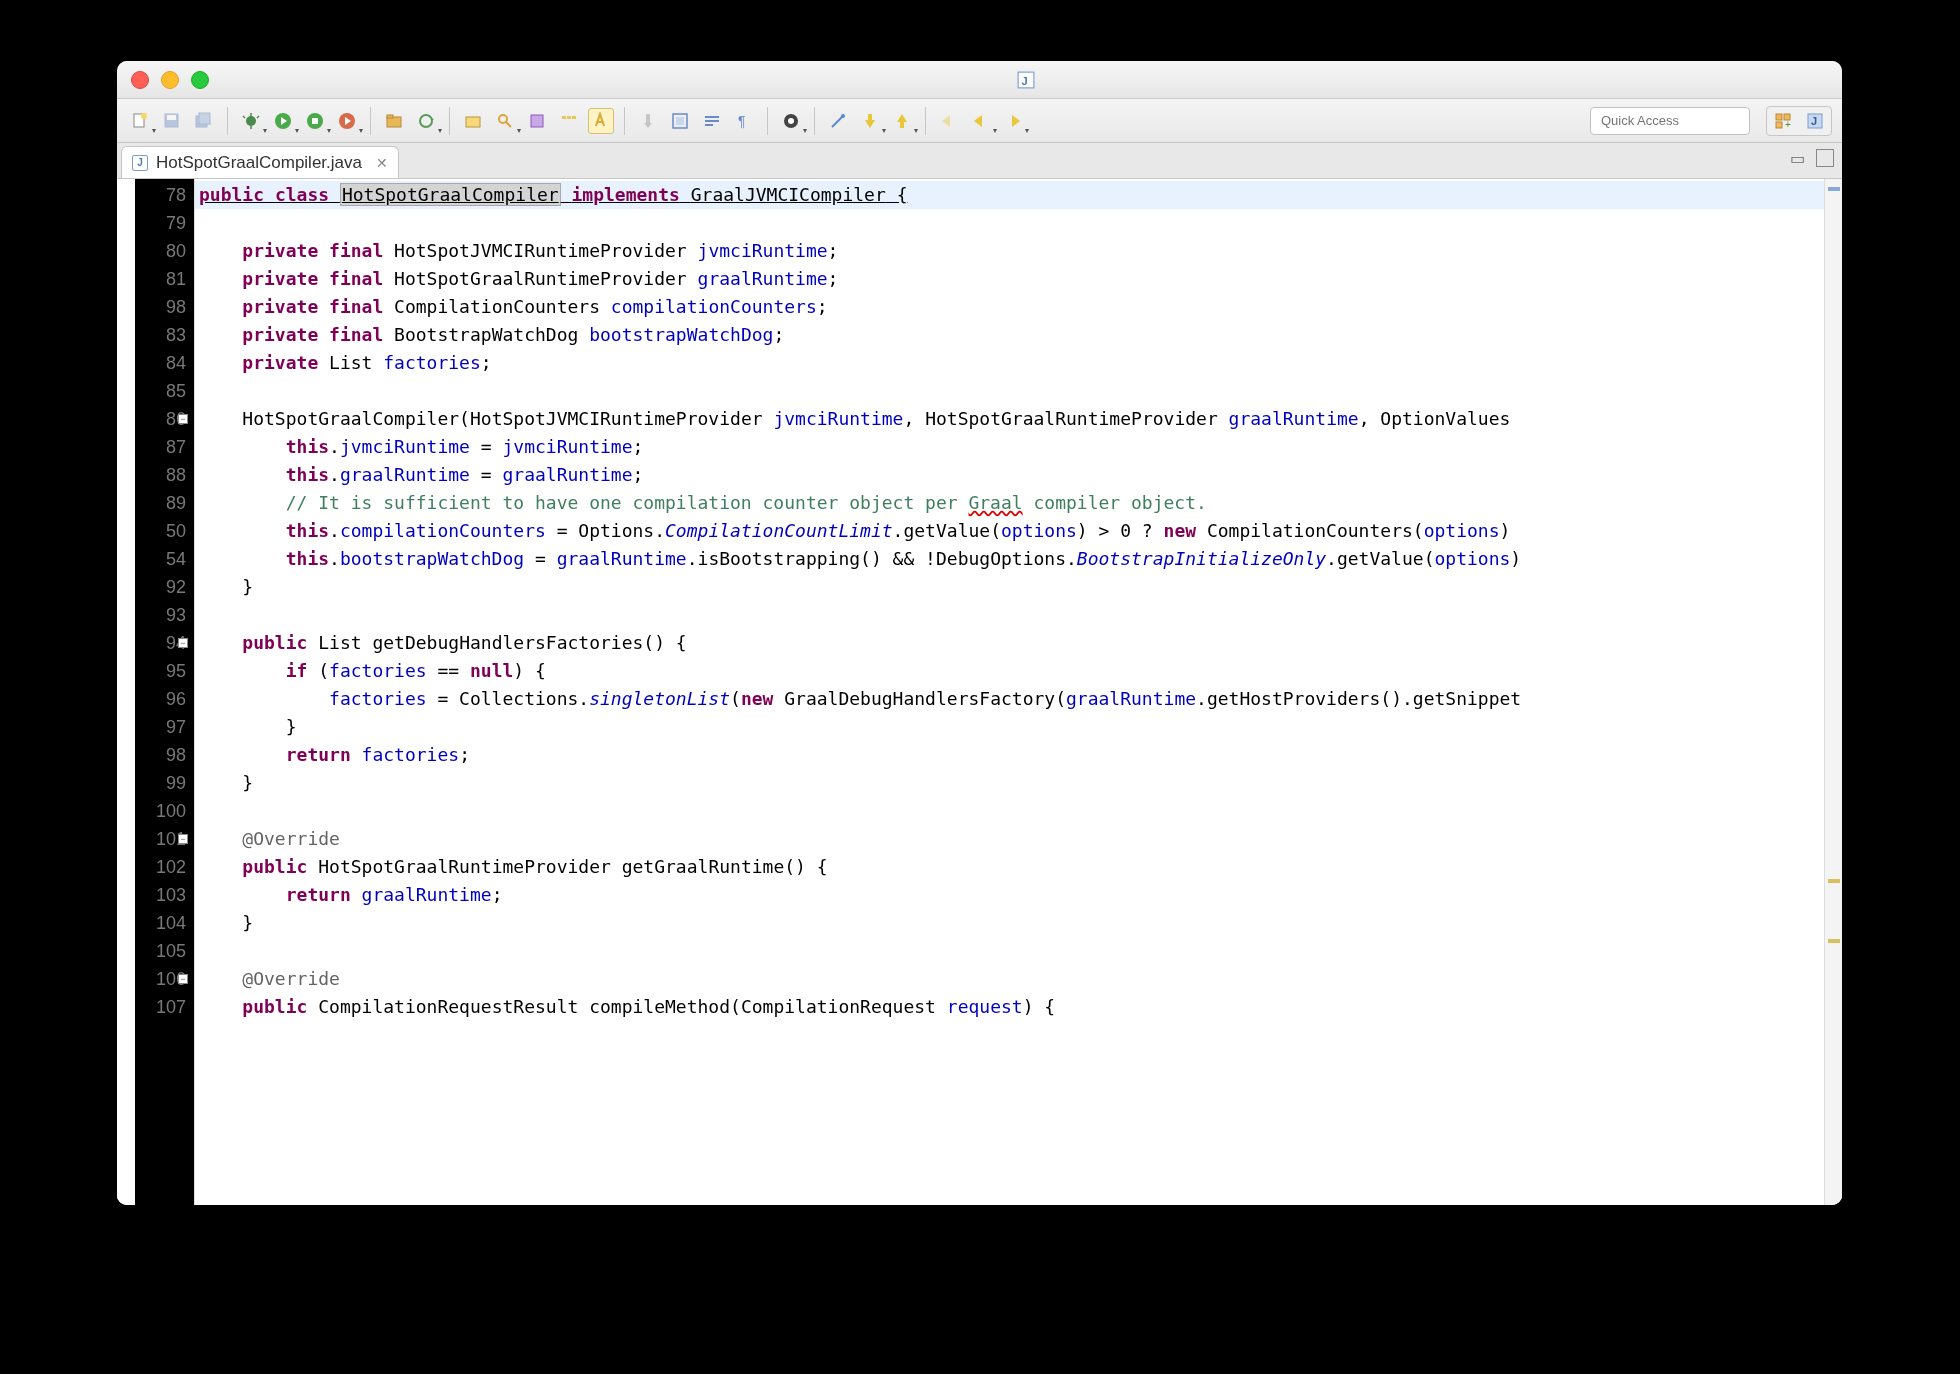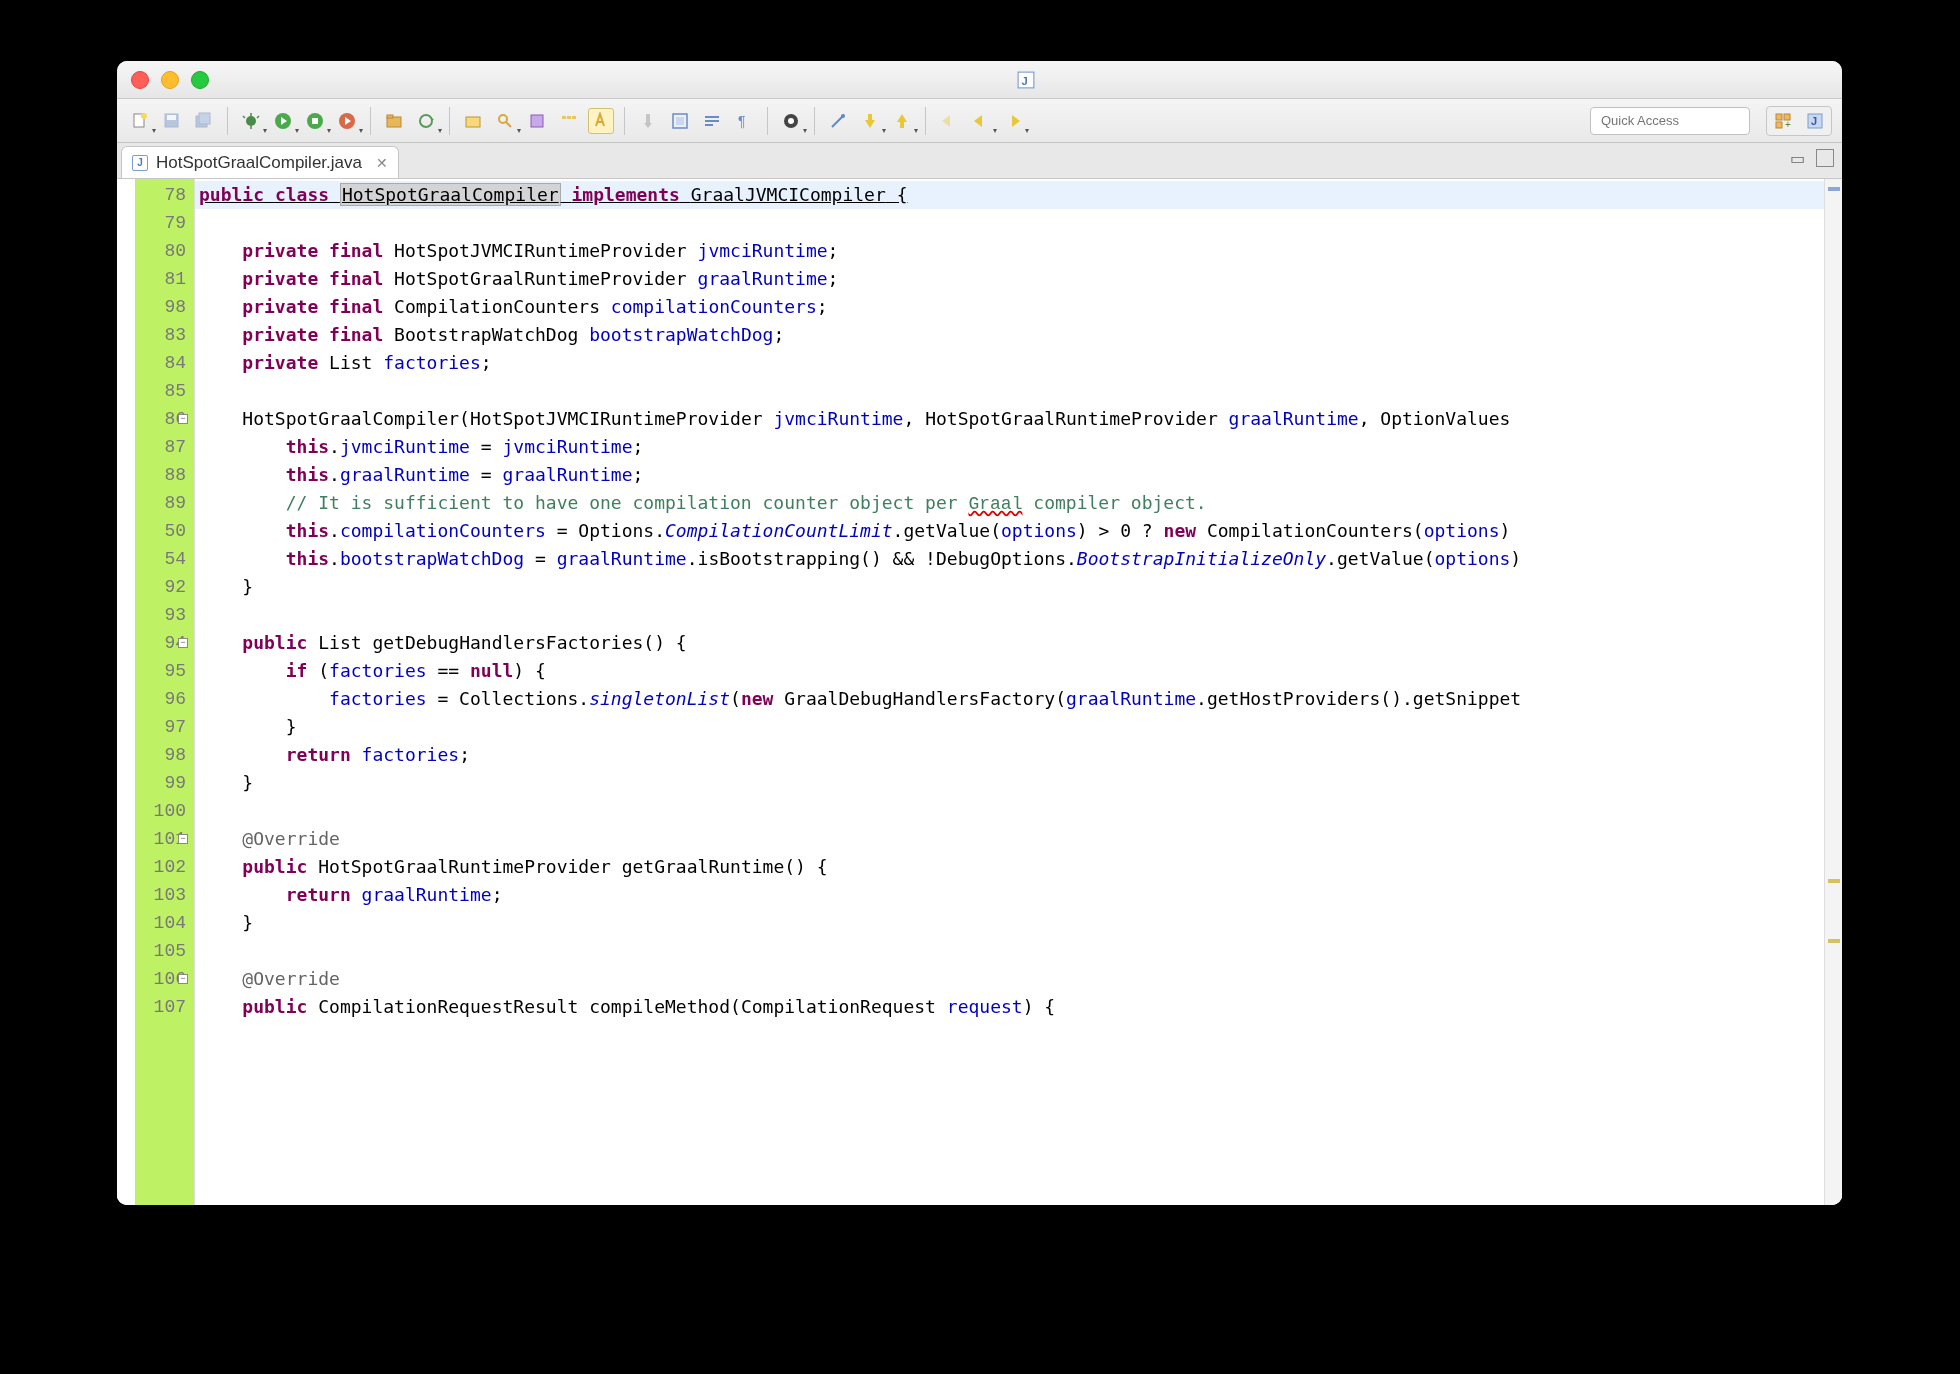--- a/index.html
+++ b/index.html
@@ -23,35 +23,35 @@
 .quick input { width: 160px; height: 28px; border: 1px solid #c0c0c0; border-radius: 4px; padding: 0 10px; font-size: 13px; background: #fff; color: #8a8a8a; }
 .persp { display: flex; gap: 4px; border: 1px solid #c6c6c6; border-radius: 4px; padding: 2px; background: #f0f0f0; }
 .persp .tb-btn { width: 28px; height: 24px; }
 .tabbar { height: 36px; background: #e8e8e8; display: flex; align-items: flex-end; padding-left: 4px; border-bottom: 1px solid #c6c6c6; position: relative; }
 .tab { height: 32px; background: #fff; border: 1px solid #c6c6c6; border-bottom: none; border-radius: 6px 6px 0 0; display: flex; align-items: center; padding: 0 10px; gap: 8px; font-size: 17px; color: #333; }
 .tab .ficon { width: 16px; height: 16px; display: inline-flex; align-items: center; justify-content: center; background: #fff; border: 1px solid #7a9ecc; border-radius: 2px; font-size: 10px; font-weight: bold; color: #4a7ab8; }
 .tab .close { font-size: 14px; color: #888; margin-left: 6px; }
 .tab-ctrls { position: absolute; right: 8px; top: 6px; display: flex; gap: 8px; }
 .tab-ctrls span { width: 18px; height: 18px; border: 1px solid #aaa; display: inline-block; }
 .editor { flex: 1; display: flex; background: #fff; overflow: hidden; }
-.gutter { width: 60px; background: #bef264; border-right: 1px solid #ddd; text-align: right; padding-right: 8px; font-family: Liberation Mono, monospace; font-size: 18px; color: #787878; line-height: 28px; padding-top: 2px; position: relative; }
+.gutter { width: 60px; background: #000000; border-right: 1px solid #ddd; text-align: right; padding-right: 8px; font-family: Liberation Sans, sans-serif; font-size: 18px; color: #787878; line-height: 28px; padding-top: 2px; position: relative; }
 .gutter .ln { height: 28px; position: relative; }
 .gutter .fold { position: absolute; right: -2px; top: 9px; width: 10px; height: 10px; border: 1px solid #888; background: #fff; font-size: 9px; line-height: 8px; text-align: center; color: #666; }
 .marker-col { width: 18px; background: #fff; }
 .code { flex: 1; font-family: Menlo, Monaco, monospace; font-size: 18px; line-height: 28px; padding-top: 2px; white-space: pre; overflow: hidden; color: #000; }
 .code .row { height: 28px; padding-left: 4px; }
 .code .row.hl { background: #e8f2fe; text-decoration: underline; }
 .kw { color: #7f0055; font-weight: bold; }
 .fld { color: #0000c0; }
 .cmt { color: #3f7f5f; }
 .ann { color: #646464; }
 .typ { color: #000; }
 .stat { color: #0000c0; font-style: italic; }
 .sel { background: #d4d4d4; border: 1px solid #aaa; padding: 0 1px; }
-.underline-red { text-decoration: underline wavy #d00; font-family: Liberation Mono, monospace; }
+.underline-red { text-decoration: underline wavy #d00; }
 .overview { width: 18px; background: #f4f4f4; border-left: 1px solid #ddd; position: relative; }
 .ov-mark { position: absolute; right: 2px; width: 12px; height: 4px; }
 .statusbar { height: 32px; background: linear-gradient(#f2f2f2,#e6e6e6); border-top: 1px solid #c6c6c6; display: flex; align-items: center; font-size: 17px; color: #3a3a3a; }
 .sb-icon { width: 24px; height: 24px; margin: 0 10px; border: 1px solid #b0b0b0; border-radius: 3px; display: flex; align-items: center; justify-content: center; }
 .sb-sep { width: 1px; height: 22px; background: #c6c6c6; }
 .sb-cell { padding: 0 22px; }
 .sb-flex { flex: 1; }
 .sb-menu { color: #aaa; font-size: 14px; letter-spacing: 2px; margin-right: 20px; }
 svg { display: block; }
 </style>

